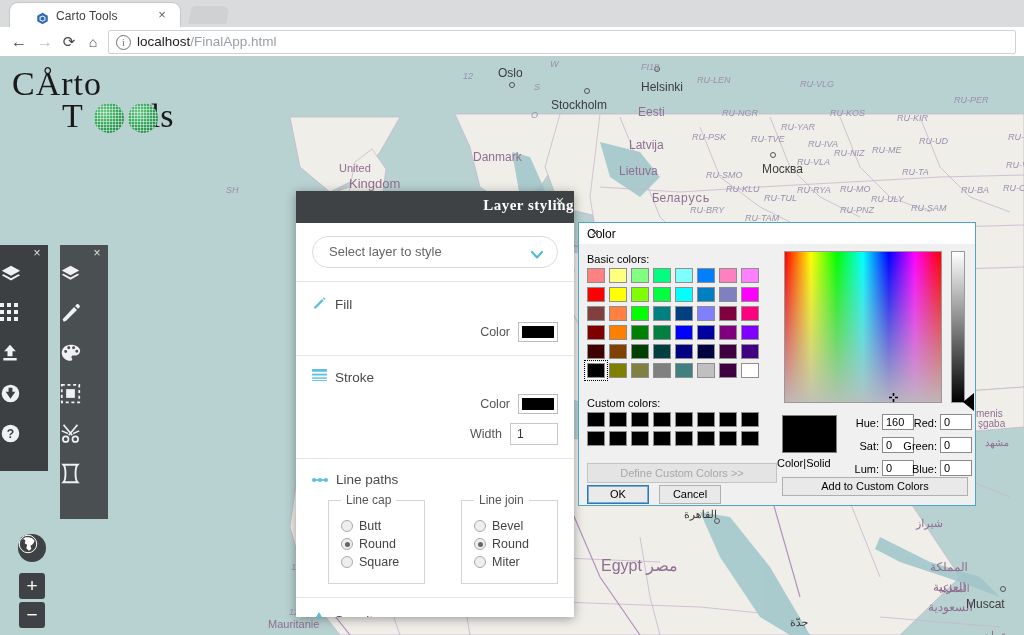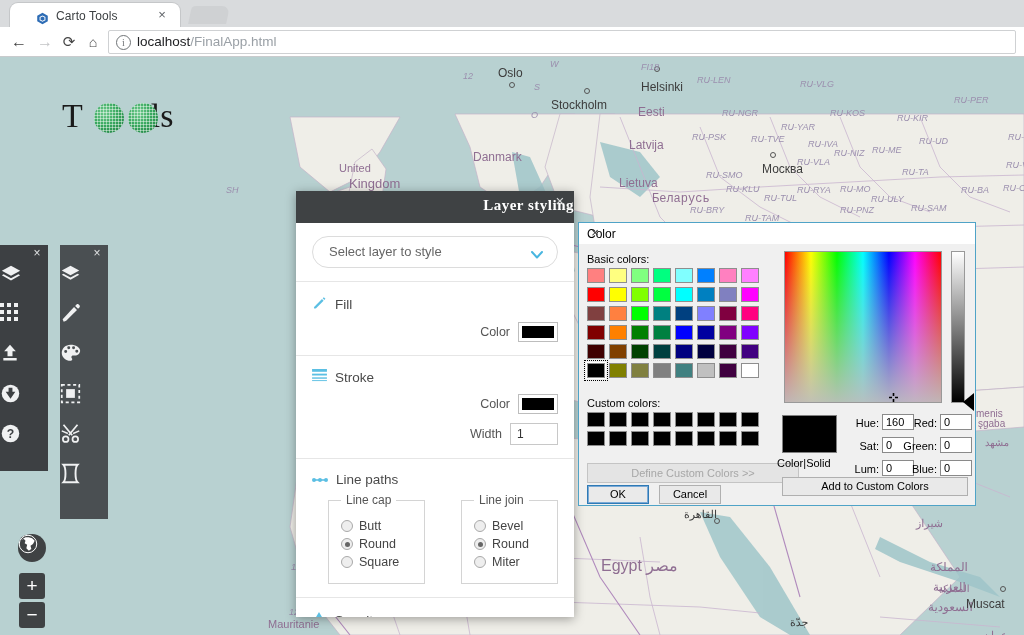--- a/index.html
+++ b/index.html
@@ -205,21 +205,21 @@
   #basic-colors-label { left:8px; top:30px; }
   #basic-grid { position:absolute; left:8px; top:45px; width:182px; }
   #custom-colors-label { left:8px; top:174px; }
   #custom-grid { position:absolute; left:8px; top:189px; width:182px; }
   .sw {
     width:18px; height:15px; float:left; margin:0 4px 4px 0;
     border:1px solid #8e8e8e; cursor:pointer; position:relative;
   }
   .sw.sel { outline:1px dotted #000; outline-offset:2px; box-shadow:0 0 0 1px #fff; }
   #define-custom {
-    position:absolute; left:8px; top:240px; width:212px; height:20px;
+    position:absolute; left:8px; top:240px; width:190px; height:20px;
     background:#e4e4e4; border:1px solid #c4c4c4; color:#a7a7a7;
     font-size:11px; text-align:center; line-height:19px; cursor:default;
   }
   #btn-ok, #btn-cancel {
     position:absolute; top:262px; height:19px; background:#e9e9e9;
     border:1px solid #b0b0b0; font-size:11px; text-align:center; line-height:17px; cursor:pointer;
   }
   #btn-ok { left:8px; width:62px; border:1px solid #2f7ab5; box-shadow:0 0 0 1px #7aa9d6 inset; background:#eaeaea; }
   #btn-cancel { left:80px; width:62px; }
   #gradient-box {
@@ -346,20 +346,21 @@
       <path d="M510,150 L540,160 L560,185 L600,195 L640,200"></path>
       <path d="M330,135 L345,165 L360,190"></path>
       <path d="M600,200 L610,250 L640,280"></path>
       <path d="M300,490 L320,540 L350,578"></path>
       <path d="M560,380 L570,450 L600,520 L640,578"></path>
       <path d="M760,400 L780,470 L800,540"></path>
     </g>
   </svg>
 
   <div id="logo">
+    <span class="l1">CÅrto</span>
     <span class="l2"><span>T</span><span style="display:inline-block;width:68px"></span><span>ls</span></span>
     <span class="globe" id="globe1"></span>
     <span class="globe" id="globe2"></span>
   </div>
 
   <div class="toolpanel" id="toolpanel-1">
     <span class="panel-close">×</span>
     <div class="tool-btn" style="top:18px">
       <svg width="22" height="22" viewBox="0 0 24 24">
           <path d="M12 3 L22 8.5 L12 14 L2 8.5 Z"></path>
@@ -456,21 +457,21 @@
 
   <div id="map-labels">
       <span class="map-label lbl-city" style="left: 498px; top: 9px; font-size: 12px;">Oslo</span>
       <span class="city-dot" style="left: 509px; top: 25px;"></span>
       <span class="map-label lbl-city" style="left: 551px; top: 41px; font-size: 12px;">Stockholm</span>
       <span class="city-dot" style="left: 584px; top: 31px;"></span>
       <span class="map-label lbl-city" style="left: 641px; top: 23px; font-size: 12px;">Helsinki</span>
       <span class="city-dot" style="left: 654px; top: 9px;"></span>
       <span class="map-label lbl-country" style="left: 638px; top: 48px; font-size: 12px;">Eesti</span>
       <span class="map-label lbl-country" style="left: 629px; top: 81px; font-size: 12px;">Latvija</span>
-      <span class="map-label lbl-country" style="left: 619px; top: 119px; font-size: 12px; text-align: center;">Lietuva</span>
+      <span class="map-label lbl-country" style="left: 619px; top: 107px; font-size: 12px; text-align: center;">Lietuva</span>
       <span class="map-label lbl-country" style="left: 652px; top: 135px; font-size: 12px; font-family: Liberation Mono, monospace;">Беларусь</span>
       <span class="map-label lbl-country" style="left: 473px; top: 93px; font-size: 12px;">Danmark</span>
       <span class="map-label lbl-country" style="left: 581px; top: 167px; font-size: 12px;">Polska</span>
       <span class="map-label lbl-country" style="left: 339px; top: 105px; font-size: 11px;">United</span>
       <span class="map-label lbl-country" style="left: 349px; top: 119px; font-size: 13px;">Kingdom</span>
       <span class="map-label lbl-city" style="left: 762px; top: 105px; font-size: 12px;">Москва</span>
       <span class="city-dot" style="left: 770px; top: 95px;"></span>
       <span class="map-label lbl-country" style="left: 601px; top: 499px; font-size: 16px;">Egypt مصر</span>
       <span class="map-label lbl-city" style="left: 684px; top: 451px; font-size: 11px;">القاهرة</span>
       <span class="city-dot" style="left: 714px; top: 461px;"></span>

